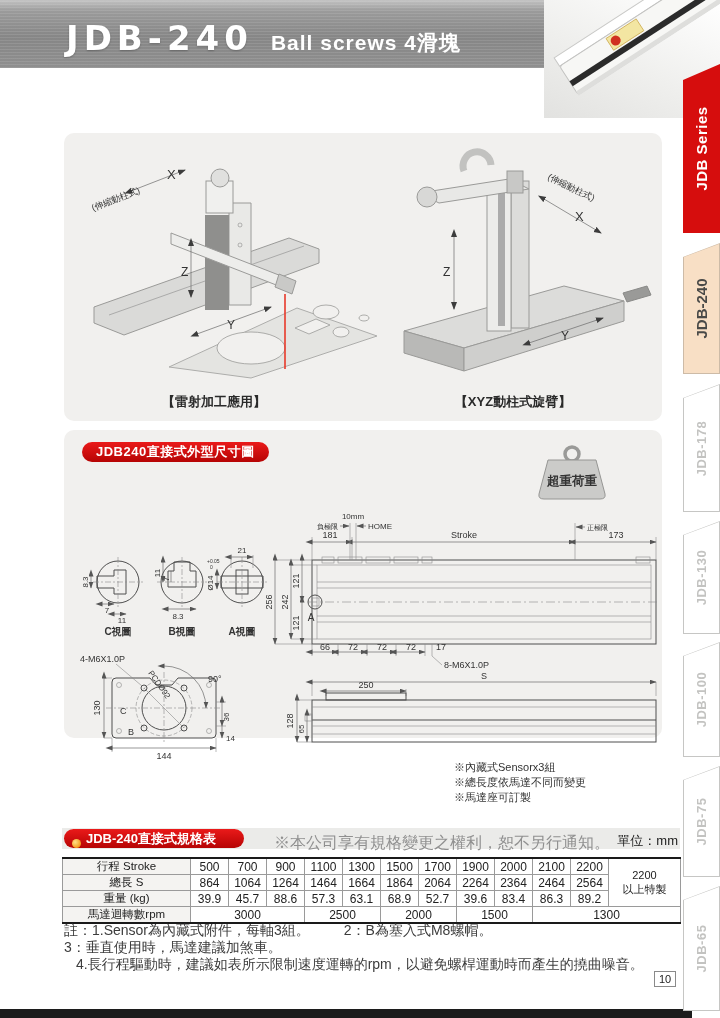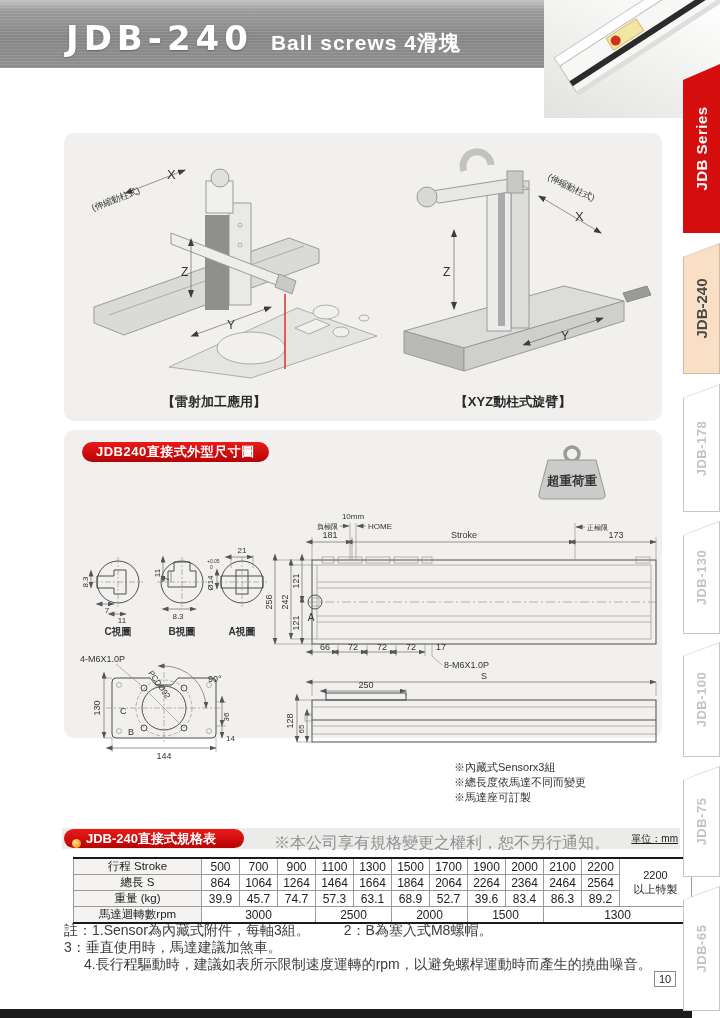--- a/index.html
+++ b/index.html
@@ -44,31 +44,31 @@
   .badge{position:absolute;right:52px;top:12px;z-index:2;}
 
   
   .spec-bar{position:absolute;left:62px;top:828px;width:618px;height:21px;background:#ebebe9;}
   .spec-pill{position:absolute;left:2px;top:1px;height:19px;border-radius:10px;
     background:linear-gradient(#ea1a1a,#b60404);color:#fff;font-weight:bold;font-size:13px;
     display:flex;align-items:flex-end;gap:5px;padding:0 28px 0 8px;}
   .dot{width:9px;height:9px;border-radius:50%;
     background:radial-gradient(circle at 35% 35%,#ffe08a,#f49b1d 70%,#d97f06);}
   .disclaimer{position:absolute;left:212px;top:5px;font-size:16px;color:#909090;}
-  .unit{position:absolute;right:2px;top:4px;font-size:10px;color:#222;text-decoration:underline;}
-  .spec-table{position:absolute;left:73px;top:857px;}
+  .unit{position:absolute;right:2px;top:4px;font-size:13px;color:#222;}
+  .spec-table{position:absolute;left:62px;top:857px;}
   table{border-collapse:collapse;table-layout:fixed;width:618px;
     border-top:2px solid #1a1a1a;border-bottom:2px solid #1a1a1a;}
   td{border:1px solid #9a9a9a;height:14px;font-size:12px;text-align:center;color:#222;padding:0;}
   td.lab{font-size:11.5px;background:#f4f3f1;}
   td.sp{font-size:11px;line-height:1.25;}
 
   .notes{position:absolute;left:64px;top:922px;font-size:14px;color:#3c3c3c;line-height:17px;}
   .notes .seg{display:inline-block;margin-right:34px;}
-  .notes .line2{margin-left:20px;}
+  .notes .line2{margin-left:12px;}
 
   .pageno{position:absolute;left:654px;top:971px;width:20px;height:14px;border:1px solid #8a8a8a;
     font-size:11px;color:#222;display:flex;align-items:center;justify-content:center;}
   .bottombar{position:absolute;left:0;top:1009px;width:692px;height:9px;background:#1c1c1c;}
 
   
   .pl{stroke:#4f4f4f;stroke-width:1;fill:none;}
   .tl{stroke:#8a8a8a;stroke-width:.6;fill:none;}
   .dl{stroke:#6a6a6a;stroke-width:.7;fill:none;}
   text{fill:#333;font-family:"Liberation Sans",sans-serif;}
@@ -477,21 +477,21 @@
         <td>2064</td>
         <td>2264</td>
         <td>2364</td>
         <td>2464</td>
         <td>2564</td>
       </tr>
       <tr>
         <td class="lab">重量 (kg)</td>
         <td>39.9</td>
         <td>45.7</td>
-        <td>74.7</td>
+        <td>88.6</td>
         <td>57.3</td>
         <td>63.1</td>
         <td>68.9</td>
         <td>52.7</td>
         <td>39.6</td>
         <td>83.4</td>
         <td>86.3</td>
         <td>89.2</td>
       </tr>
       <tr>

